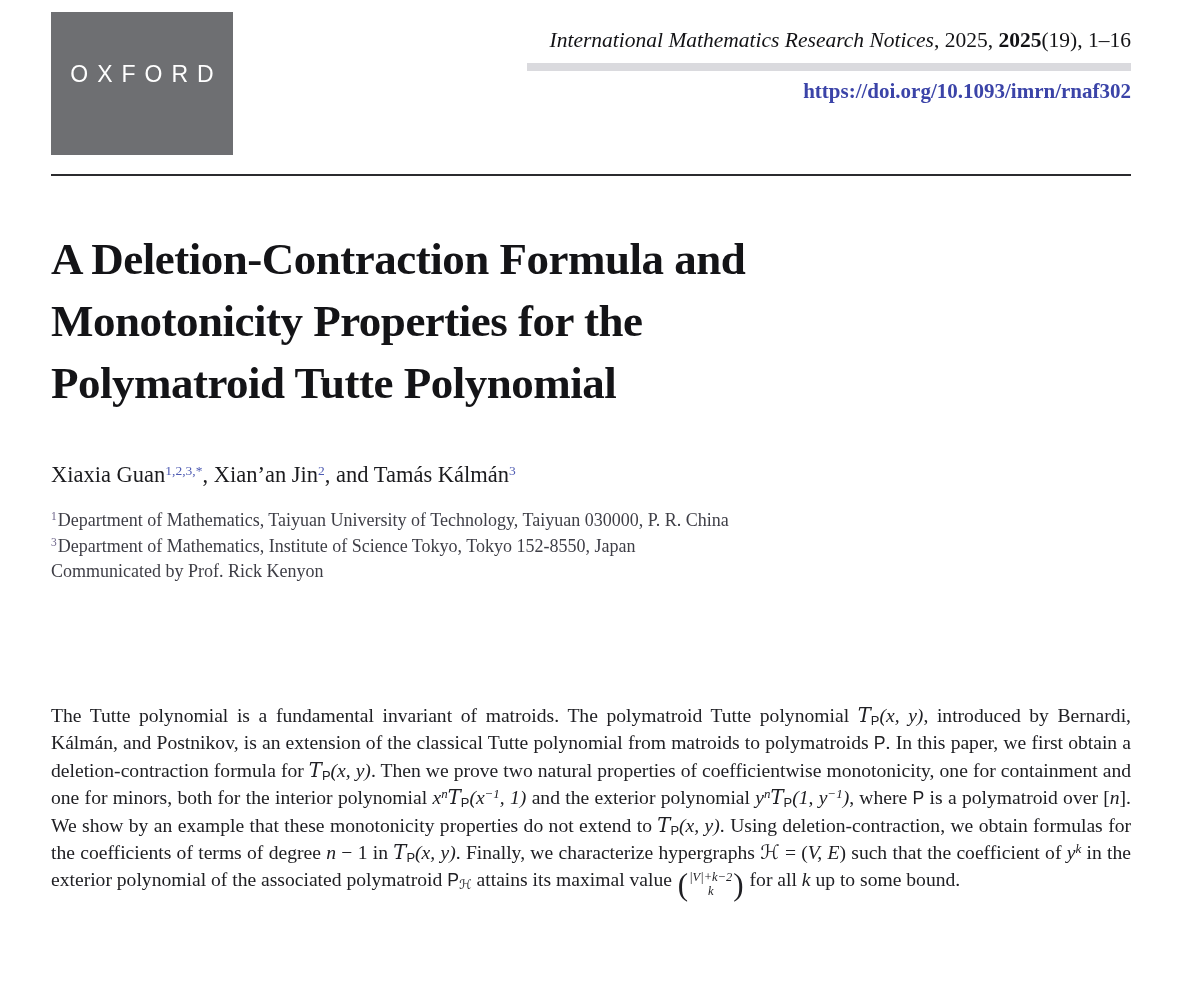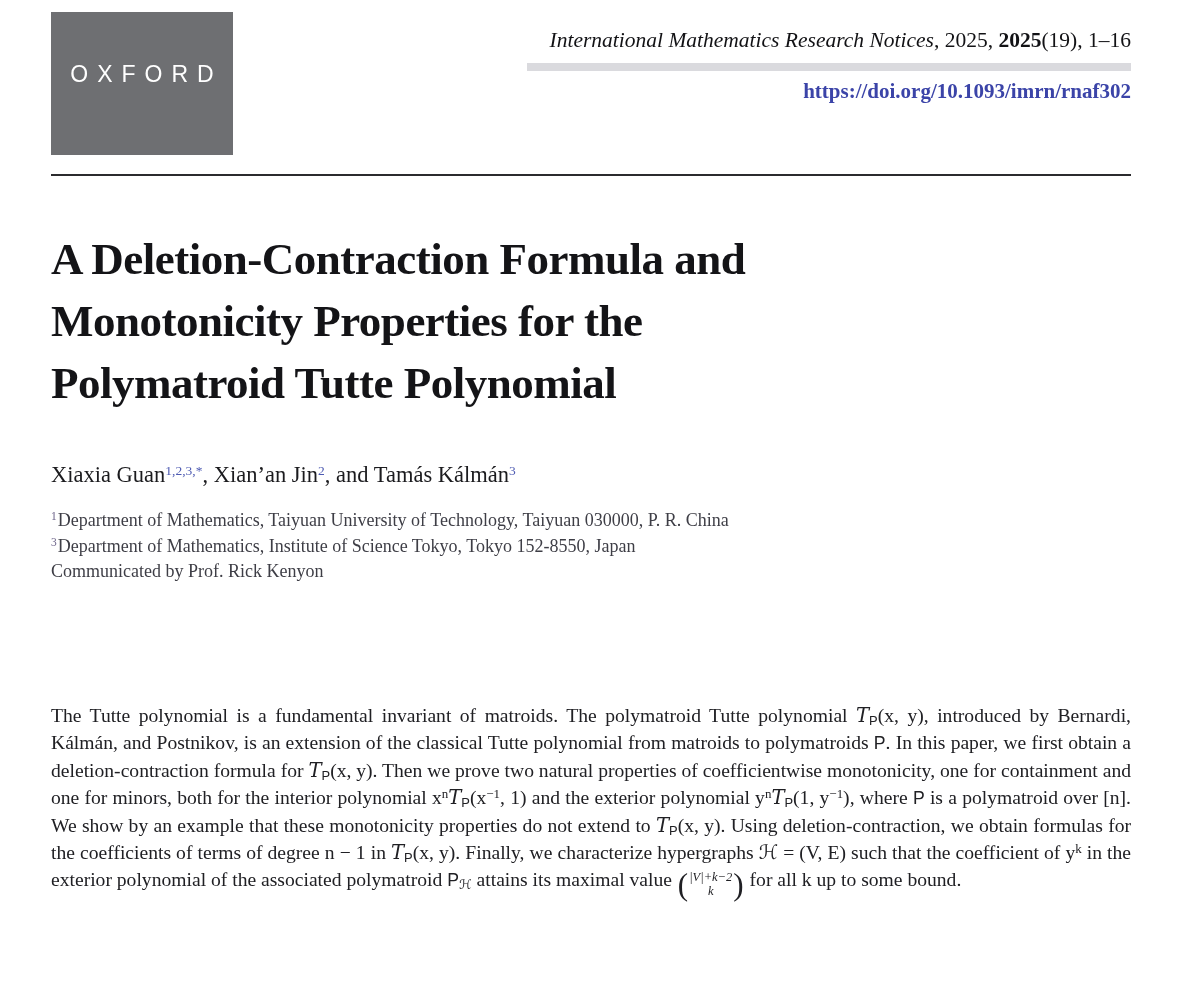--- a/index.html
+++ b/index.html
@@ -27,21 +27,21 @@
   .byline sup.asup{color:#4d5ab2;font-size:13.5px;line-height:0;vertical-align:0.55em;}
   .affils{position:absolute;left:51px;top:500px;font-size:18px;line-height:25.6px;color:#3e3e46;margin-top:8px;}
   .affils sup.fsup{color:#6b6288;font-size:11.5px;line-height:0;vertical-align:0.5em;margin-right:1px;}
 
   
   .abstract{position:absolute;left:51px;top:702px;width:1080px;
         font-size:19.6px;line-height:27px;text-align:justify;color:#202024;}
   .abstract sup,.abstract sub{font-size:0.66em;line-height:0;}
   .abstract sup{vertical-align:0.5em;}
   .abstract sub{vertical-align:-0.2em;}
-  .seg-it{}
+  .seg-it{font-style:italic;}
   .seg-scr{font-family:"DejaVu Serif",serif;font-style:italic;}
   .seg-scrH{font-family:"DejaVu Sans","DejaVu Serif",sans-serif;}
   .seg-pp{font-family:"Liberation Sans",sans-serif;font-size:0.9em;}
   .binom{display:inline-flex;align-items:center;vertical-align:-9px;margin:0 1px;}
   .bparen{font-size:31px;line-height:0.9;font-weight:400;}
   .bfrac{display:inline-flex;flex-direction:column;align-items:center;justify-content:center;
          font-size:12.5px;font-style:italic;line-height:1.1;padding:0 1px;}
 </style>
 </head>
 <body>

